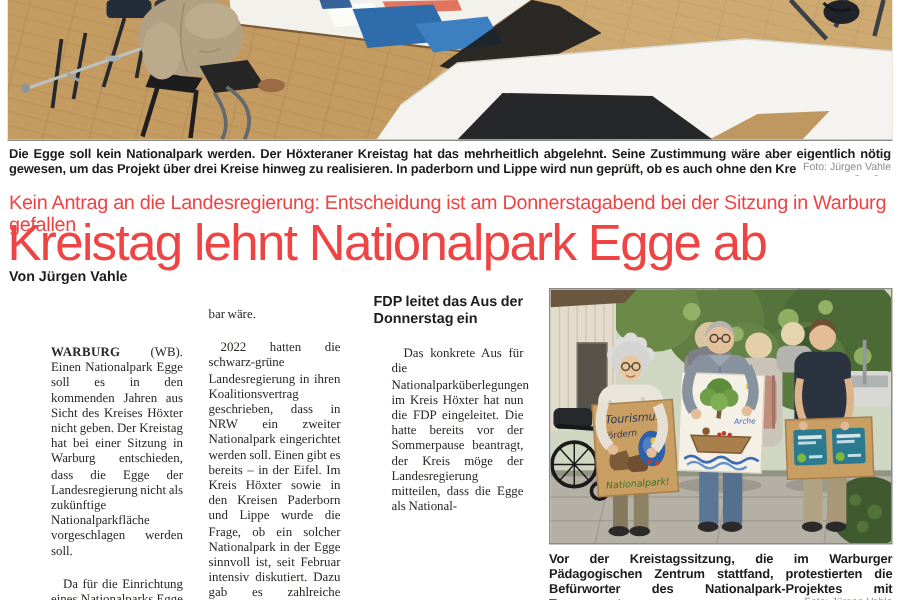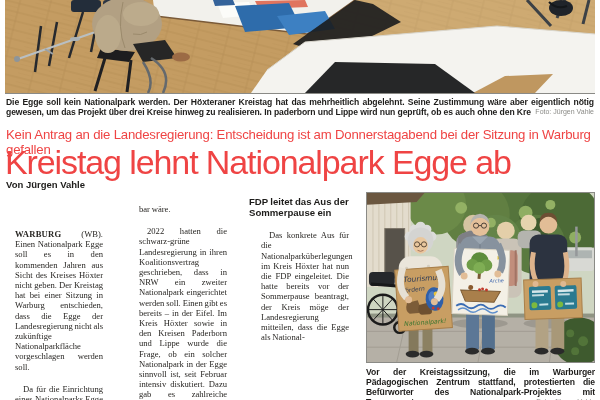--- a/index.html
+++ b/index.html
@@ -29,21 +29,21 @@
   }
   .byline{
     position:absolute;left:6px;top:179px;width:112px;
     font-size:9.5px;font-weight:700;color:#1d1c1a;
   }
   .col{
     position:absolute;width:112px;overflow:hidden;
     font-family:"Liberation Serif",serif;font-size:8.6px;line-height:10.2px;
     text-align:justify;word-spacing:-0.4px;color:#29272        4;color:#292724;
   }
-  .col1{left:3px;top:217px;height:183px;}
+  .col1{left:22px;top:217px;height:183px;}
   .col2{left:127px;top:192px;height:208px;}
   .col3{left:249px;top:192px;height:208px;}
   .body-p{margin:12px;}
   .indent{text-indent:8px;}
   .dateline{font-weight:700;letter-spacing:0.2px;}
   .subhead{
     margin:5px 0 2px 0;font-family:"Liberation Sans",sans-serif;
     font-size:9.6px;line-height:10.6px;font-weight:700;color:#1d1c1a;text-align:left;
   }
   .photo-right{position:absolute;left:366px;top:192px;width:229px;height:171px;border:1px solid #8a8a86;box-sizing:border-box;}
@@ -136,21 +136,21 @@
     <p class="body-p indent">Da für die Einrichtung eines Nationalparks Egge alle drei Kreistage in Höxter, Pader-</p>
   </div>
 
   <div class="col col2">
     <p class="body-p">bar wäre.</p>
     <p class="body-p indent">2022 hatten die schwarz-grüne Landesregierung in ihren Koalitionsvertrag geschrieben, dass in NRW ein zweiter Nationalpark eingerichtet werden soll. Einen gibt es bereits – in der Eifel. Im Kreis Höxter sowie in den Kreisen Paderborn und Lippe wurde die Frage, ob ein solcher Nationalpark in der Egge sinnvoll ist, seit Februar intensiv diskutiert. Dazu gab es zahlreiche öffentliche Diskussions- und Expertenrunden verschiedener Akteure. Es wurde aber auch nicht-öffentlich innerhalb der einzelnen Parteien geredet.</p>
 
   </div>
 
   <div class="col col3">
-    <h3 class="subhead">FDP leitet das Aus der Sommerpause ein</h3>
+    <h3 class="subhead">FDP leitet das Aus der Donnerstag ein</h3>
     <p class="body-p indent">Das konkrete Aus für die Nationalparküberlegungen im Kreis Höxter hat nun die FDP eingeleitet. Die hatte bereits vor der Sommerpause beantragt, der Kreis möge der Landesregierung mitteilen, dass die Egge als National-</p>
   </div>
 
   <figure class="photo-right">
     <svg viewBox="0 0 229 171" preserveAspectRatio="none">
       <rect width="229" height="171" fill="#cfd6c2"></rect>
 
       <g>
         <circle cx="150" cy="14" r="40" fill="#55743c"></circle>
         <circle cx="195" cy="30" r="42" fill="#4c6a36"></circle>

